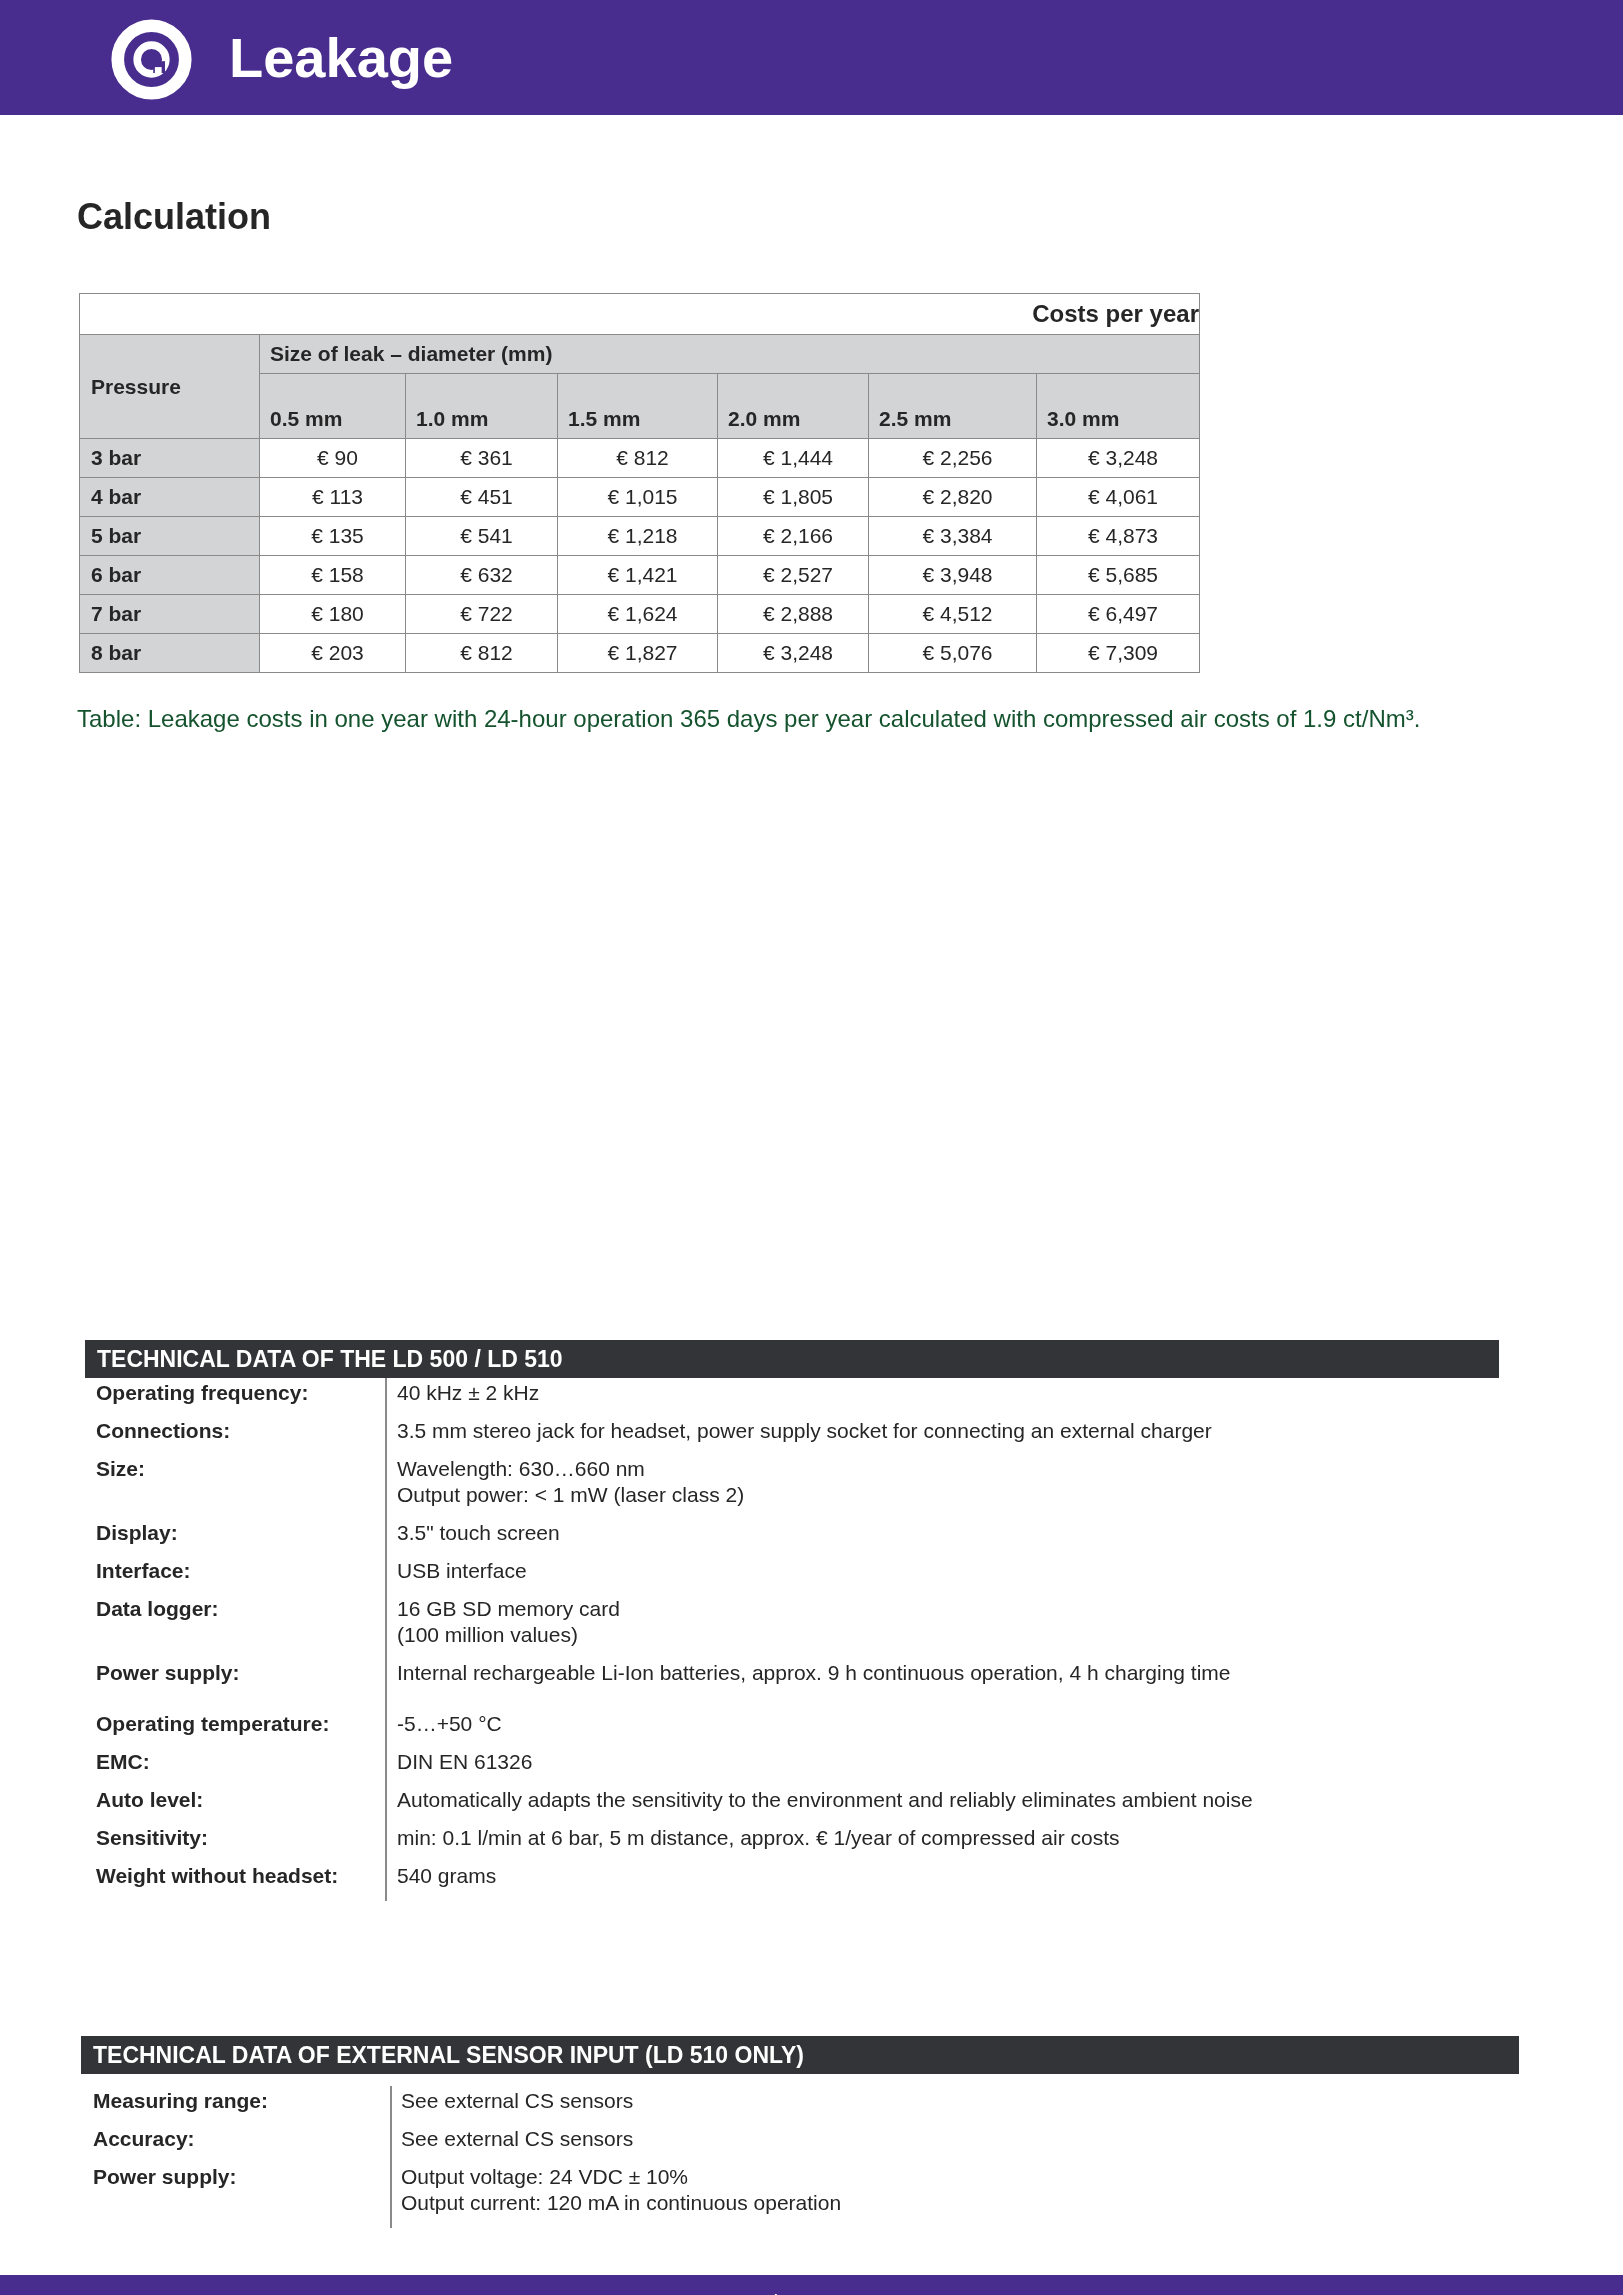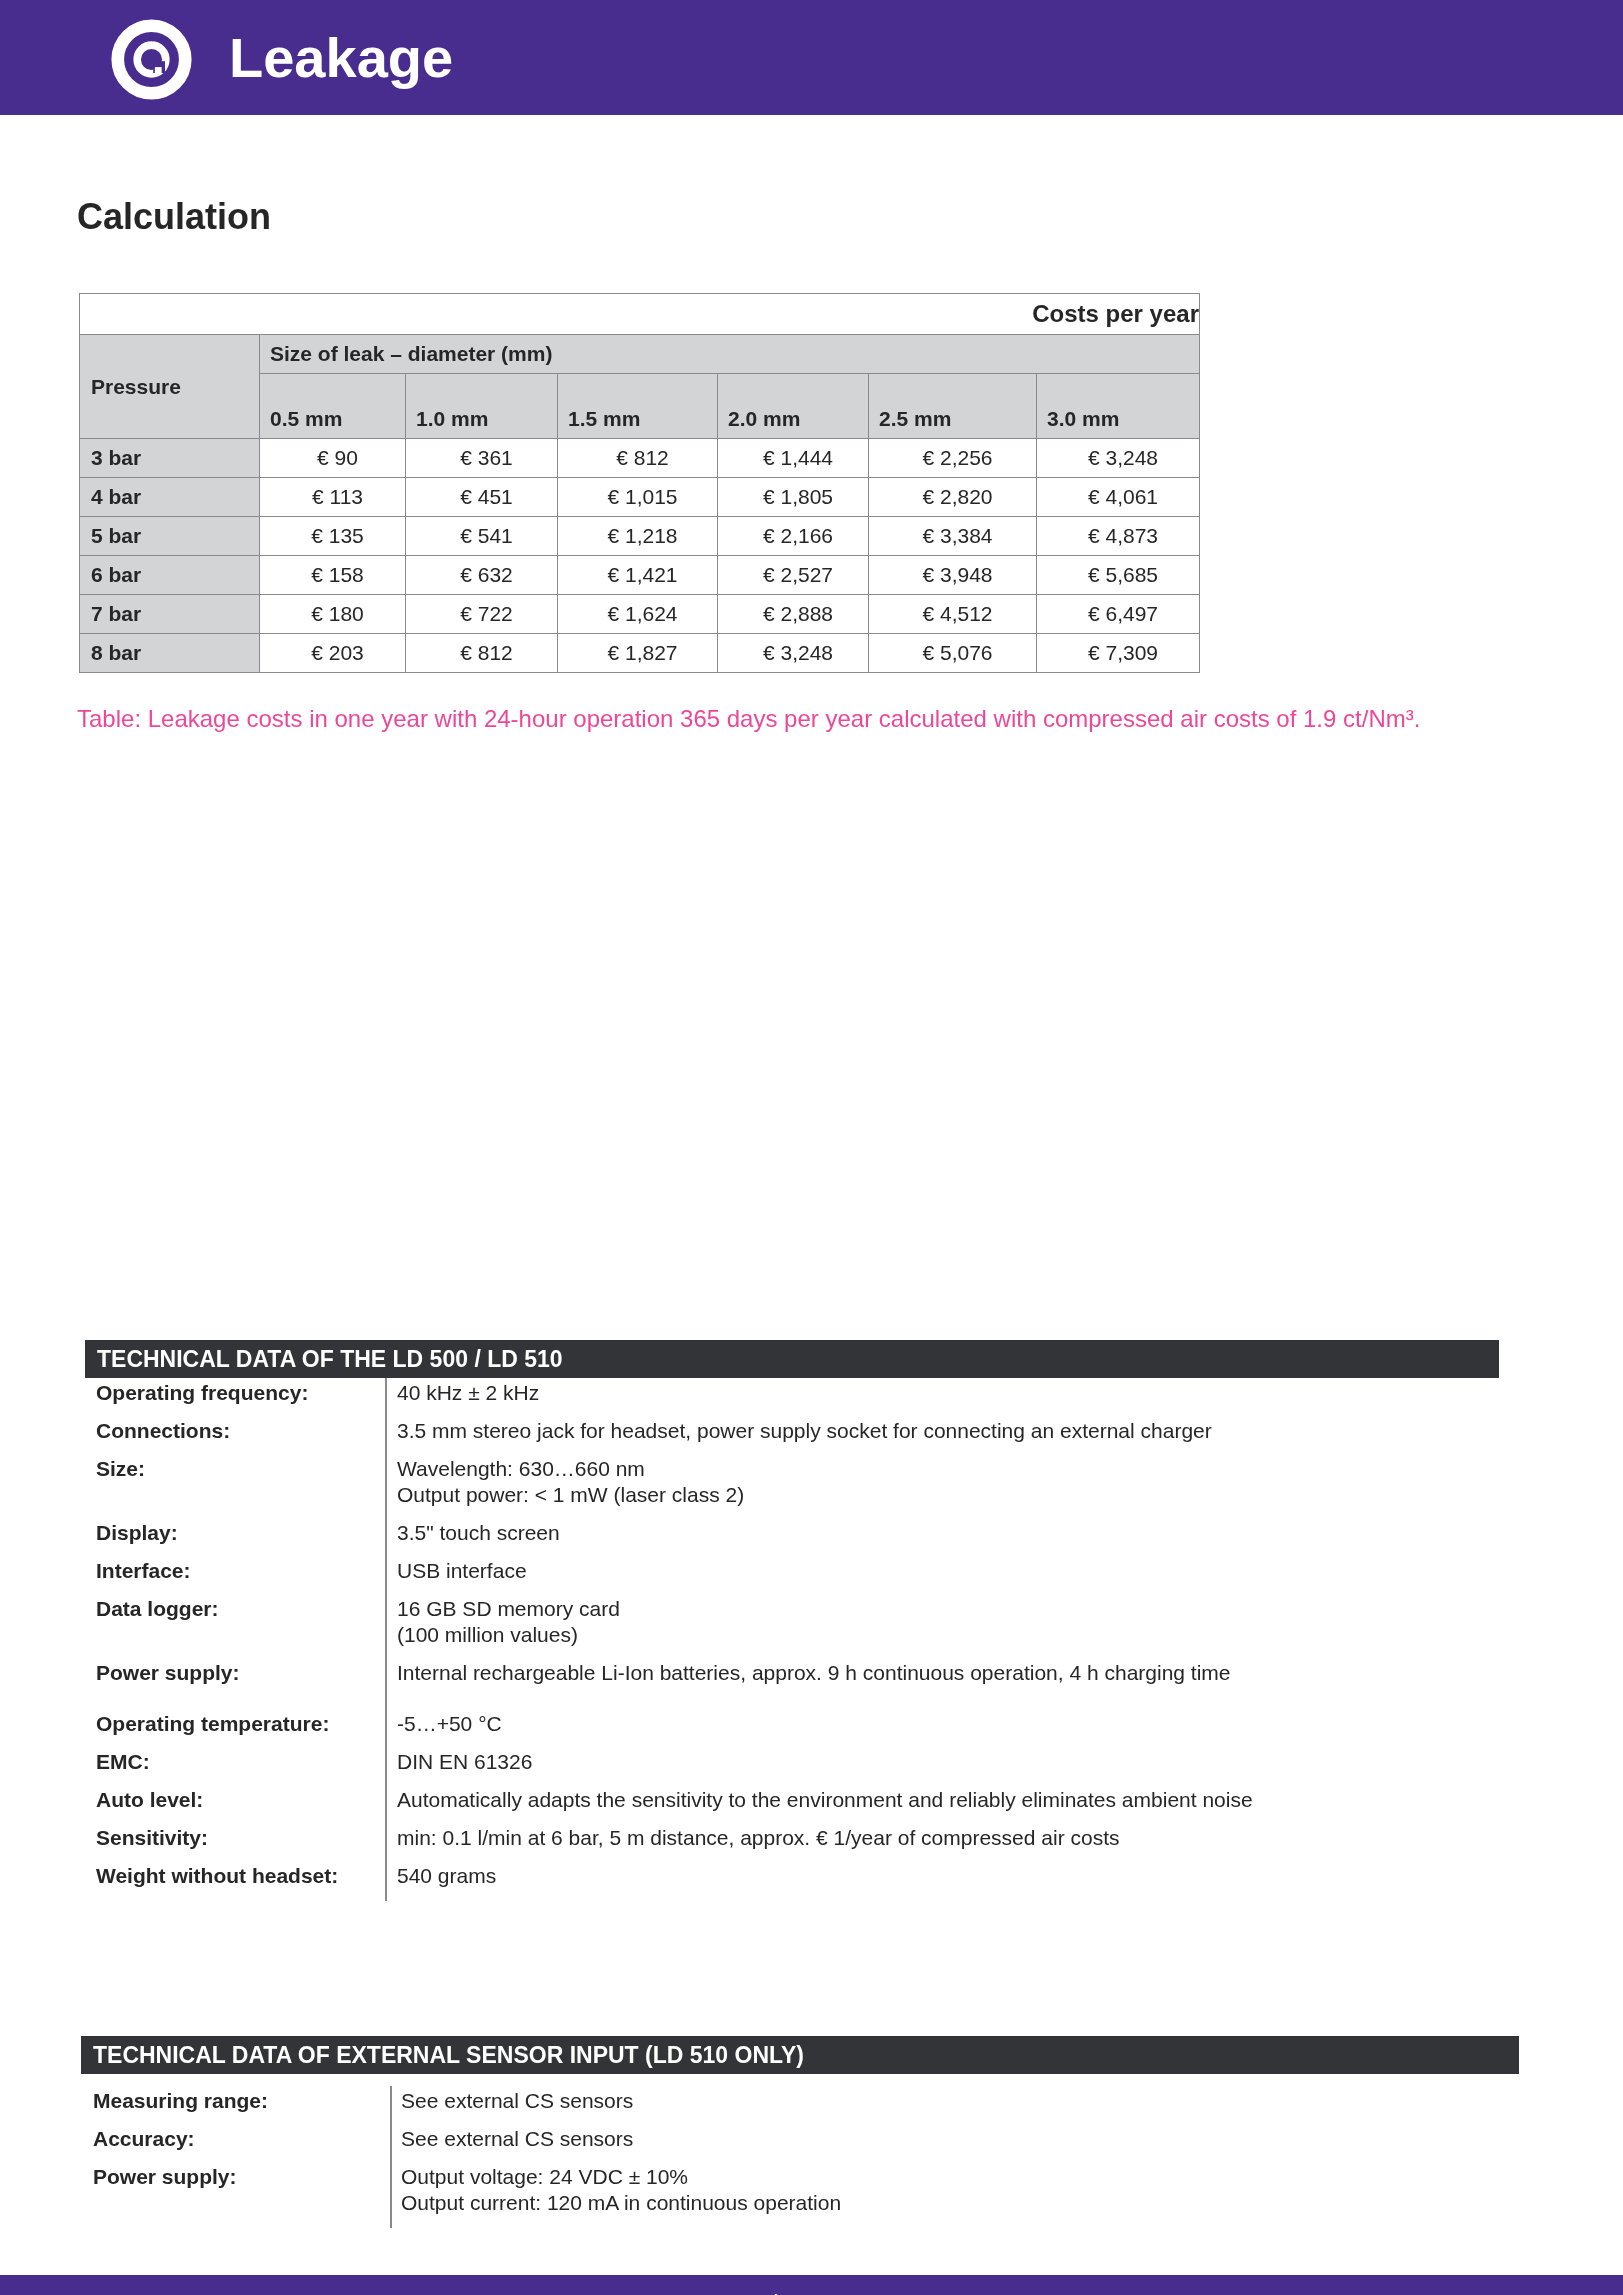--- a/index.html
+++ b/index.html
@@ -15,21 +15,21 @@
   table.costs { position: absolute; left: 79px; top: 293px; width: 1121px; border-collapse: collapse; font-size: 21px; }
   table.costs td, table.costs th { border: 1.7px solid #8a8a8a; }
   .costs .title-cell { height: 41px; text-align: right; font-weight: bold; font-size: 24px; background: #ffffff; }
   .costs .grey { background: #d3d4d6; }
   .costs .size-cell { height: 39px; text-align: left; padding-left: 10px; font-weight: bold; font-size: 21px; }
   .costs .pressure-cell { text-align: left; vertical-align: middle; padding-left: 11px; font-weight: bold; width: 180px; }
   .costs .col-head { height: 65px; text-align: left; vertical-align: bottom; padding: 0 0 6.8px 10px; font-weight: bold; }
   .costs .row-head { height: 39px; padding-left: 11px; font-weight: bold; text-align: left; background: #d3d4d6; }
   .costs .val { height: 39px; padding-left: 10px; text-align: center; font-weight: normal; }
 
-  .caption { position: absolute; left: 77px; top: 702px; font-size: 24px; line-height: 34px; color: #ec4899; text-align: center; }
+  .caption { position: absolute; left: 77px; top: 702px; font-size: 24px; line-height: 34px; color: #14532d; text-align: center; }
 
   .tech { position: absolute; }
   .tech-bar { height: 38px; background: #333437; color: #ffffff; font-weight: bold; font-size: 23px; line-height: 38px; padding-left: 12px; }
   .tech-rows { position: relative; }
   .tech-divider { position: absolute; top: 0; bottom: 0; width: 1.7px; background: #8a8a8a; }
   .tech-row { display: flex; font-size: 21px; line-height: 26px; }
   .tech-label { font-weight: bold; flex: none; }
   .tech-value { flex: none; white-space: pre-line; }
 
   .tech1 { left: 85px; top: 1340px; width: 1414px; }

